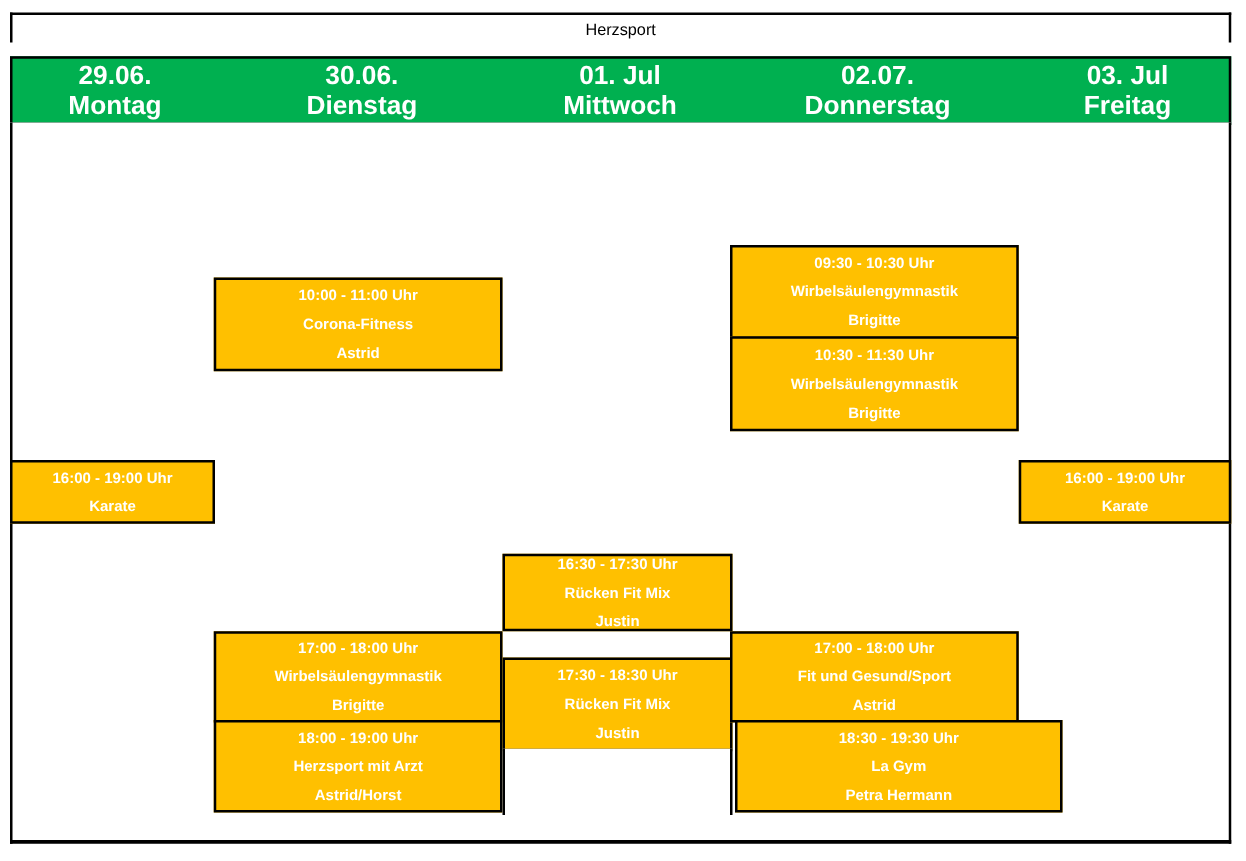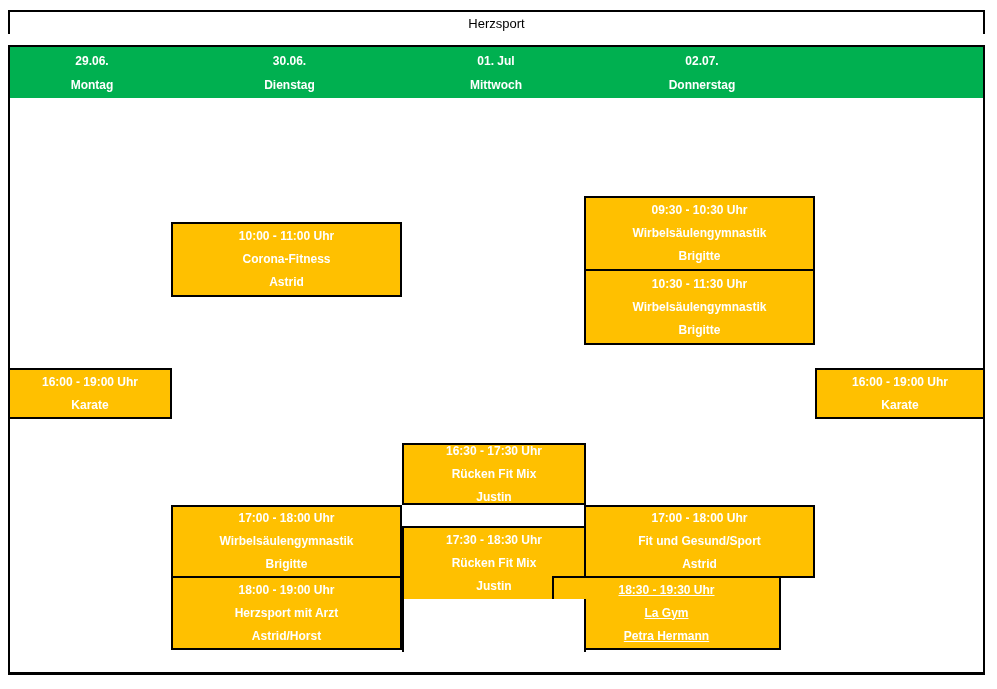--- a/index.html
+++ b/index.html
@@ -14,21 +14,21 @@
     font-size:13px; color:var(--title-text,#000);
   }
   .header-row {
     position:absolute; left:8px; top:45px; width:977px; height:55px;
     box-sizing:border-box; border:2px solid var(--border,#000);
     background:var(--green,#00B050);
   }
   .hcell {
     position:absolute; top:0; height:100%;
     display:flex; flex-direction:column; align-items:center; justify-content:center;
-    color:var(--header-text,#fff); font-weight:bold; font-size:12px; line-height:24px;
+    color:var(--header-text,#fff); font-weight:bold; font-size:21px; line-height:24px;
     white-space:nowrap;
   }
   .body-area {
     position:absolute; left:8px; top:98px; width:977px; height:577px;
     box-sizing:border-box; border:2px solid var(--border,#000);
     border-top:none; border-bottom-width:3px; background:#fff;
   }
   .event {
     position:absolute; box-sizing:border-box;
     background:var(--orange,#FFC000); border:2px solid var(--border,#000);
@@ -59,20 +59,24 @@
         <span>30.06.</span>
         <span>Dienstag</span>
       </div>
       <div class="hcell" style="left: 395px; width: 182px;">
         <span>01. Jul</span>
         <span>Mittwoch</span>
       </div>
       <div class="hcell" style="left: 577px; width: 230px;">
         <span>02.07.</span>
         <span>Donnerstag</span>
+      </div>
+      <div class="hcell" style="left: 807px; width: 170px;">
+        <span>03. Jul</span>
+        <span>Freitag</span>
       </div>
     </div>
 
   <div class="body-area"></div>
 
 <div class="event" style="left: 8px; top: 368px; width: 164px; height: 51px;">
       <span>16:00 - 19:00 Uhr</span>
       <span>Karate</span>
     </div>
     <div class="event" style="left: 171px; top: 222px; width: 231px; height: 75px;">
@@ -108,21 +112,21 @@
     <div class="event" style="left: 584px; top: 269px; width: 231px; height: 76px;">
       <span>10:30 - 11:30 Uhr</span>
       <span>Wirbelsäulengymnastik</span>
       <span>Brigitte</span>
     </div>
     <div class="event" style="left: 584px; top: 505px; width: 231px; height: 73px;">
       <span>17:00 - 18:00 Uhr</span>
       <span>Fit und Gesund/Sport</span>
       <span>Astrid</span>
     </div>
-    <div class="event" style="left: 552px; top: 576px; width: 229px; height: 74px; text-decoration: underline;">
+    <div class="event" style="left: 588px; top: 576px; width: 262px; height: 74px;">
       <span>18:30 - 19:30 Uhr</span>
       <span>La Gym</span>
       <span>Petra Hermann</span>
     </div>
     <div class="event" style="left: 815px; top: 368px; width: 170px; height: 51px;">
       <span>16:00 - 19:00 Uhr</span>
       <span>Karate</span>
     </div>
     <div class="empty-cell" style="left: 402px; top: 599px; width: 184px; height: 53px;"></div>
   </div>

